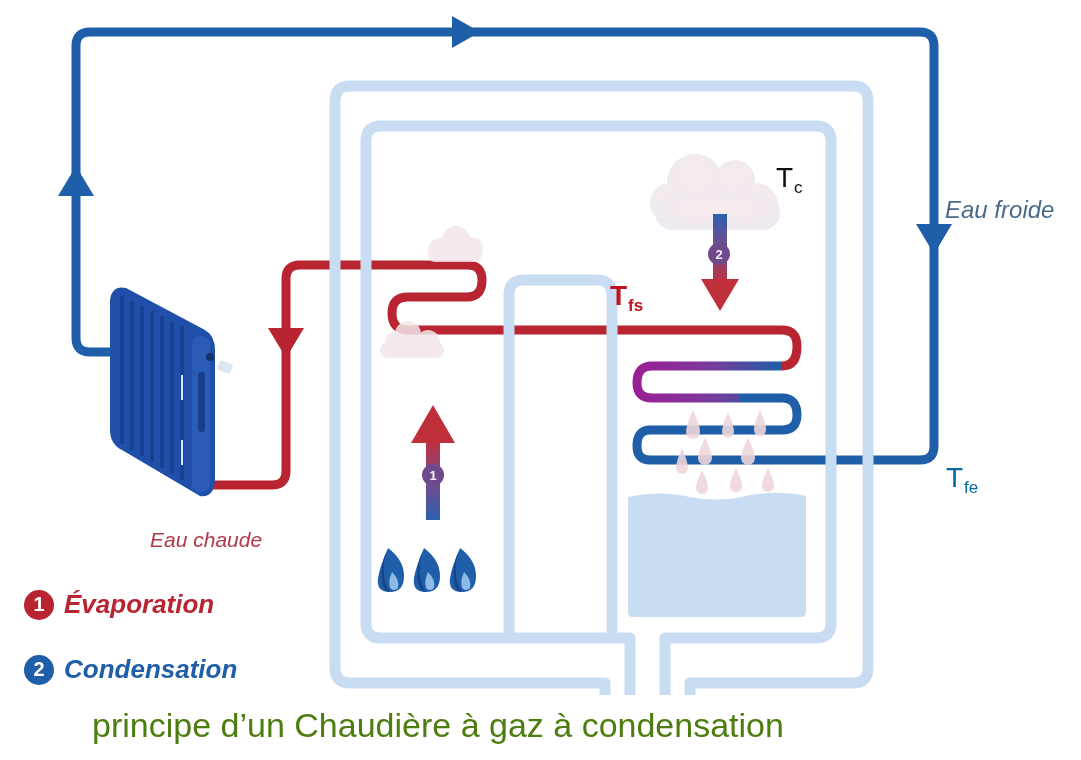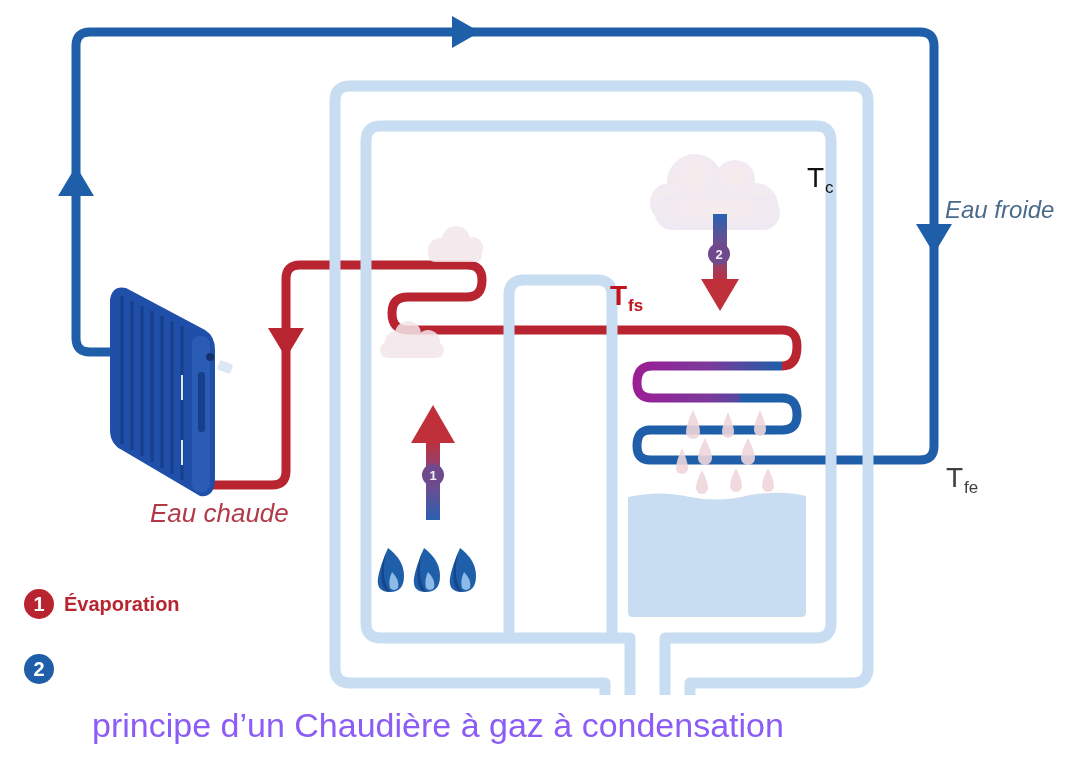--- a/index.html
+++ b/index.html
@@ -1,36 +1,36 @@
 <!DOCTYPE html>
 <html><head>
 <meta charset="utf-8">
 <style>
   html, body { margin: 0; padding: 0; background: #ffffff; }
   body { width: 1081px; height: 760px; position: relative; overflow: hidden; font-family: "Liberation Sans", sans-serif; }
   #stage { position: absolute; left: 0; top: 0; width: 1081px; height: 760px; }
   .lbl { position: absolute; white-space: nowrap; }
-  .eau-chaude { left: 150px; top: 498px; font-size: 26px; font-style: italic; color: #b23a48; }
+  .eau-chaude { left: 150px; top: 528px; font-size: 21px; font-style: italic; color: #b23a48; }
   .eau-froide { left: 945px; top: 196px; font-size: 24px; font-style: italic; color: #4a6a8a; }
   .tvar { font-size: 28px; }
   .tvar sub { font-size: 17px; vertical-align: -6px; margin-left: 1px; }
-  .t-c { left: 776px; top: 162px; color: #111111; margin-left: 31px; }
+  .t-c { left: 776px; top: 162px; color: #111111; }
   .t-fs { left: 610px; top: 280px; color: #c0141c; font-weight: bold; }
-  .t-fe { left: 946px; top: 462px; color: #404040; }
+  .t-fe { left: 946px; top: 462px; color: #0369a1; }
   .legend-item { position: absolute; left: 24px; display: flex; align-items: center; }
   .legend-item .num { width: 30px; height: 30px; border-radius: 50%; color: #fff; font-weight: bold; font-size: 20px;
     display: flex; align-items: center; justify-content: center; margin-right: 10px; }
-  .legend-item .txt { font-size: 20px; font-weight: bold; }
+  .legend-item .txt { font-size: 26px; font-weight: bold; font-style: italic; }
   .legend-1 { top: 589px; }
   .legend-1 .num { background: #b8242f; }
   .legend-1 .txt { color: #b8242f; }
   .legend-2 { top: 654px; }
   .legend-2 .num { background: #1f5ea8; }
   .legend-2 .txt { color: #1f5ea8; }
-  .caption { left: 0; width: 876px; top: 706px; text-align: center; font-size: 34px; color: #8b5cf6; }
+  .caption { left: 0; width: 876px; top: 706px; text-align: center; font-size: 34px; color: #4d7c0f; }
   .badge { position: absolute; width: 22px; height: 22px; border-radius: 50%; background: #6e4a8c; color: #f4eef8;
     font-size: 13px; font-weight: bold; display: flex; align-items: center; justify-content: center; }
   .badge-1 { left: 422px; top: 464px; }
   .badge-2 { left: 708px; top: 243px; }
 </style>
 </head>
 <body>
 
 <svg id="stage" viewBox="0 0 1081 760" xmlns="http://www.w3.org/2000/svg">
   <defs>
@@ -188,15 +188,16 @@
 <div class="lbl tvar t-c"><span>T</span><sub>c</sub></div>
 <div class="lbl tvar t-fs"><span>T</span><sub>fs</sub></div>
 <div class="lbl tvar t-fe"><span>T</span><sub>fe</sub></div>
 
 <div class="legend-item legend-1">
   <span class="num">1</span>
   <span class="txt">Évaporation</span>
 </div>
 <div class="legend-item legend-2">
   <span class="num">2</span>
+  <span class="txt">Condensation</span>
 </div>
 
 <div class="lbl caption">principe d’un Chaudière à gaz à condensation</div>
 
 </body></html>

